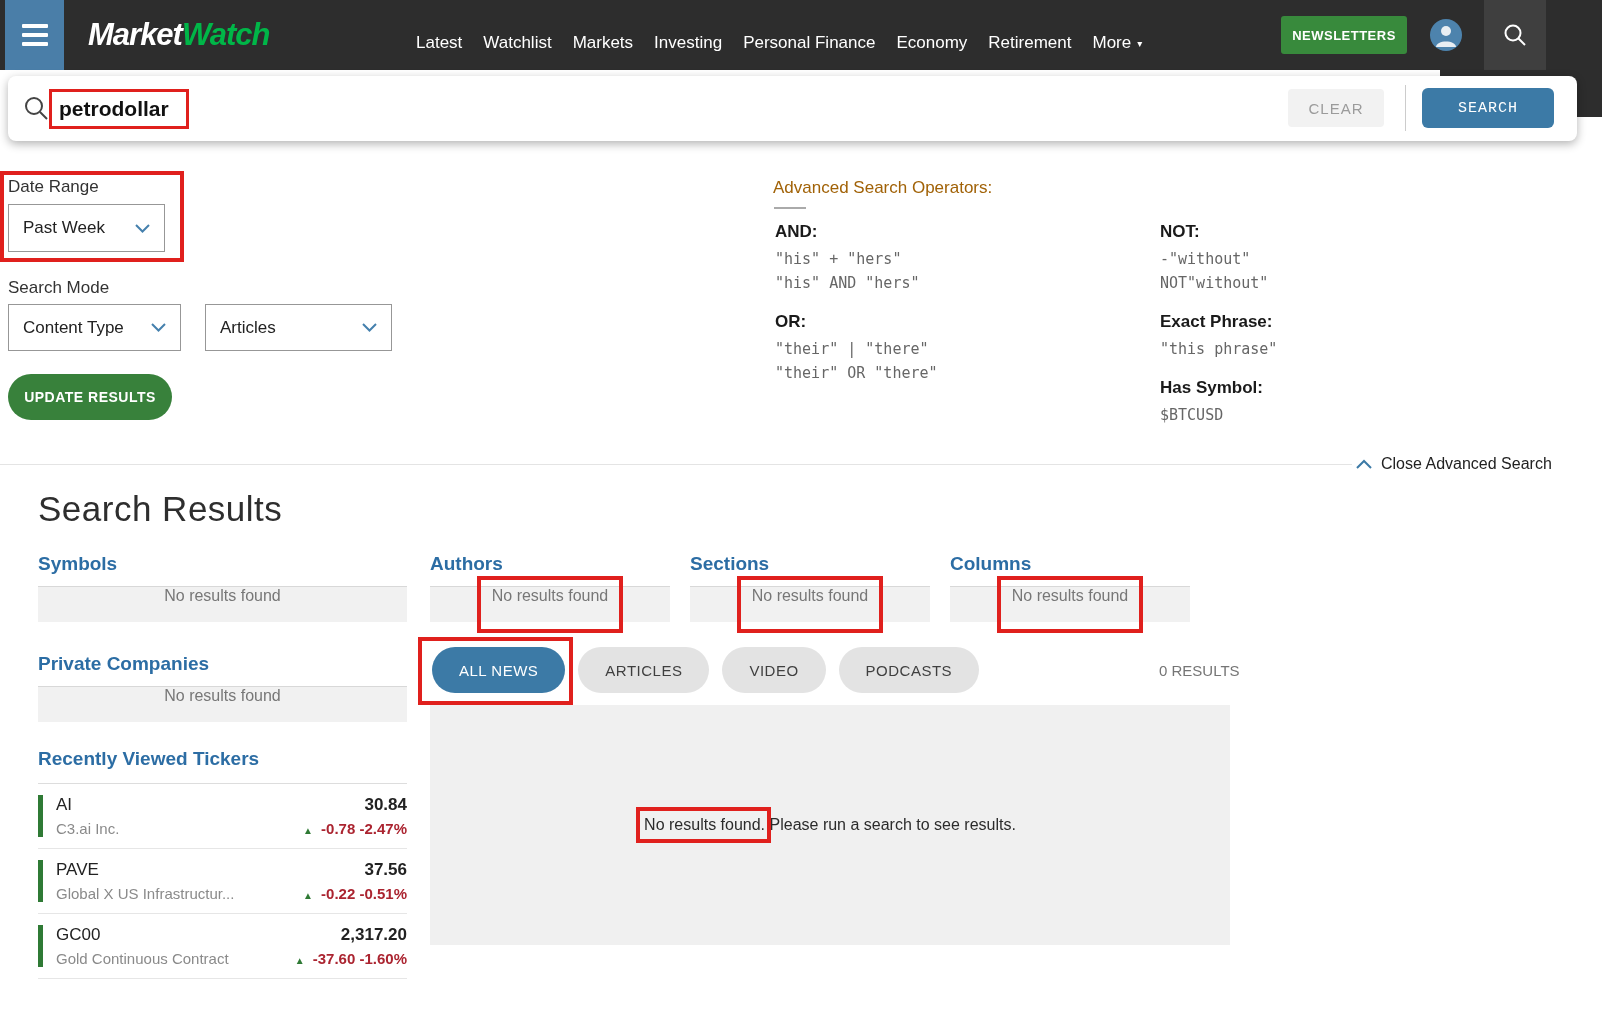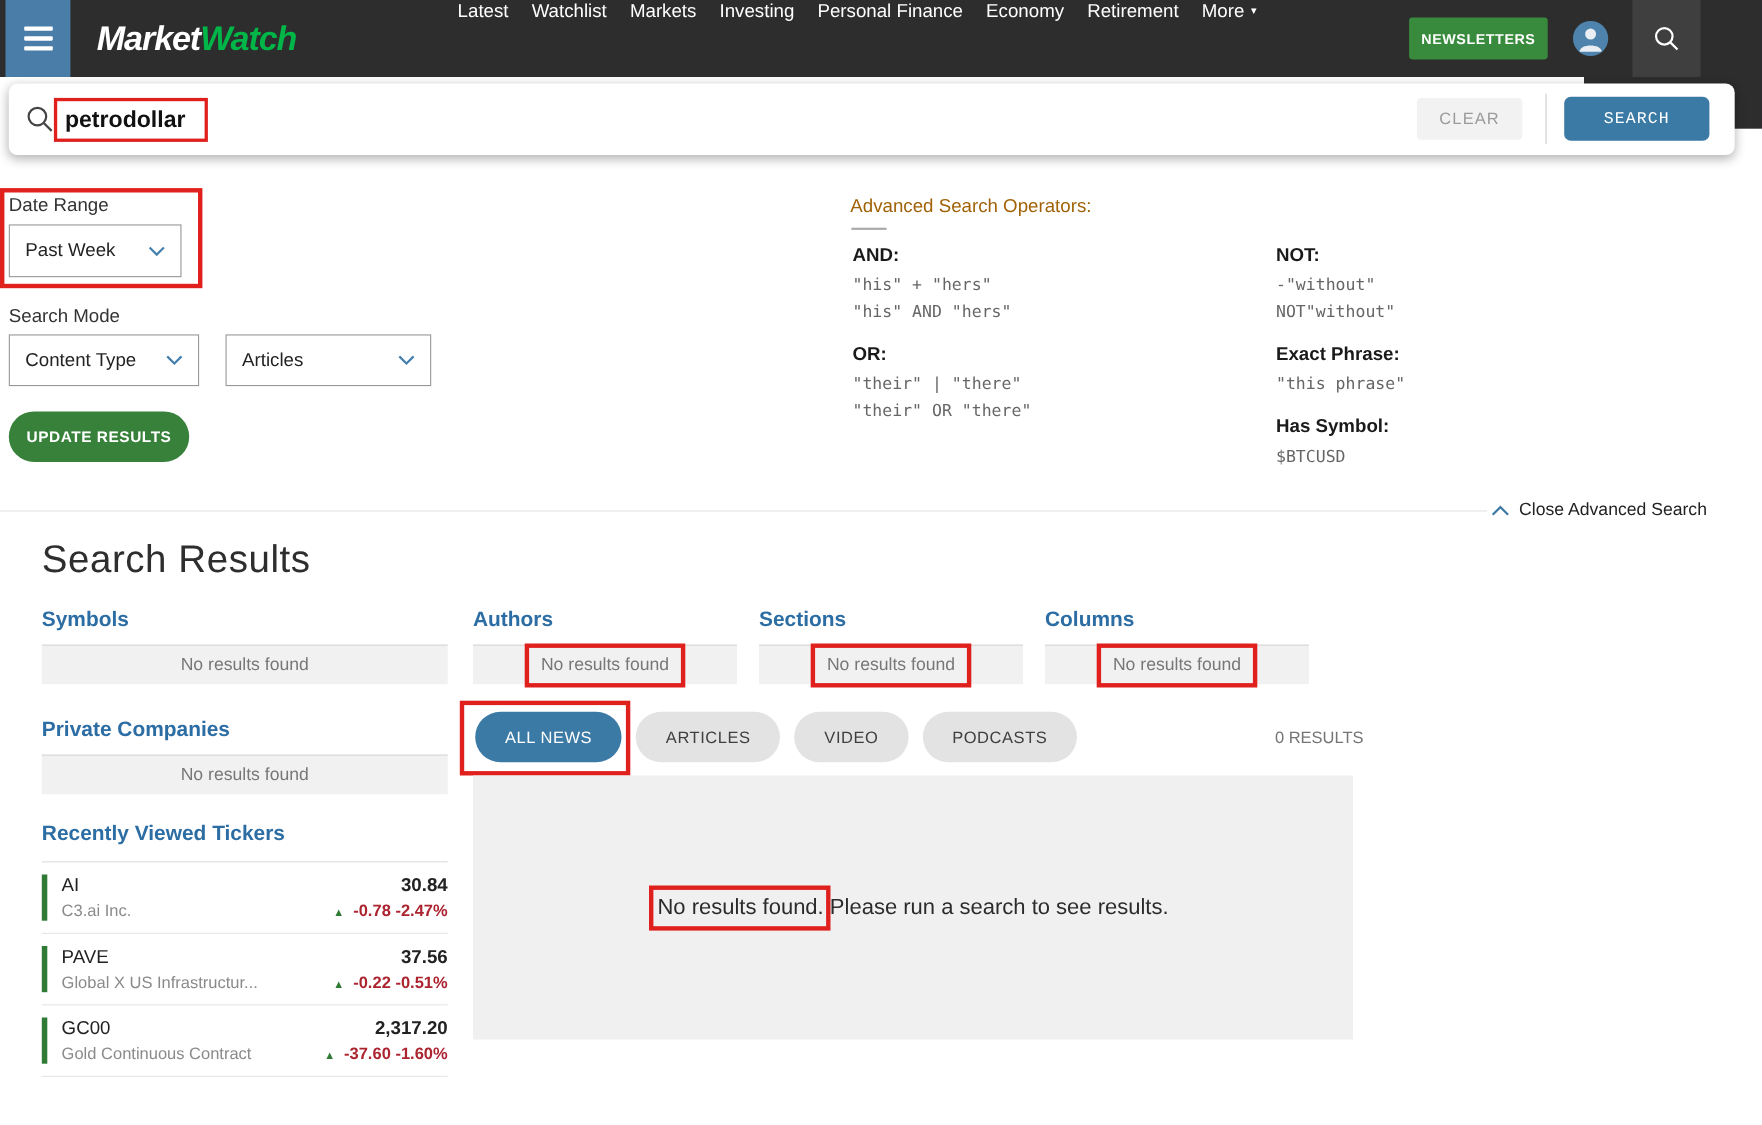--- a/index.html
+++ b/index.html
@@ -12,21 +12,21 @@
   }
   
   .header { position:absolute; left:0; top:0; width:1602px; height:70px; background:#2d2d2d; z-index:5; }
   .hamburger { position:absolute; left:5px; top:0; width:59px; height:70px; background:#4a7ea8;
     display:flex; flex-direction:column; align-items:center; justify-content:center; gap:5px; cursor:pointer; }
   .hamburger i { display:block; width:26px; height:4px; background:#fff; border-radius:1px; }
   .logo { position:absolute; left:88px; top:0; height:70px; display:flex; align-items:center;
     font-size:31px; font-weight:bold; font-style:italic; letter-spacing:-1px; cursor:pointer;text-align:right; }
   .logo .p1 { color:#ffffff; }
   .logo .p2 { color:#00b648; }
-  .nav { position:absolute; left:416px; top:0; height:53px; display:flex; align-items:flex-start; gap:21px; }
+  .nav { position:absolute; left:416px; top:0; height:53px; display:flex; align-items:flex-end; gap:21px; }
   .nav-item { color:#ffffff; font-size:17px; cursor:pointer; white-space:nowrap; display:flex; align-items:center; }
   .nav-caret { font-size:10px; margin-left:6px; color:#fff; }
   .newsletters { position:absolute; left:1281px; top:16px; width:126px; height:38px; background:#388a3c;
     color:#fff; font-size:13px; font-weight:bold; letter-spacing:.5px; border:none; border-radius:3px;
     display:flex; align-items:center; justify-content:center; cursor:pointer; }
   .avatar { position:absolute; left:1430px; top:19px; width:32px; height:32px; border-radius:50%;
     background:#4d83ad; display:flex; align-items:center; justify-content:center; cursor:pointer; overflow:hidden; }
   .header-search { position:absolute; left:1484px; top:0; width:62px; height:70px; background:#3f3f3f;
     display:flex; align-items:center; justify-content:center; cursor:pointer; }
   .dark-corner { position:absolute; left:1440px; top:0; width:162px; height:117px; background:#2d2d2d; z-index:4; }
@@ -70,21 +70,21 @@
   .ops-head { font-size:17px; font-weight:bold; color:#1a1a1a; margin-bottom:5px; }
   .ops-line { font-family:"DejaVu Sans Mono", monospace; font-size:15px; color:#666; line-height:24px; white-space:pre; }
   .adv-divider { position:absolute; left:0; top:464px; width:1352px; height:1px; background:#e4e4e4; }
   .close-adv { position:absolute; left:1356px; top:455px; display:flex; align-items:center; gap:9px;
     font-size:16px; color:#222; cursor:pointer; }
 
   
   .results-title { position:absolute; left:38px; top:489px; font-size:35px; font-weight:400; color:#2e2e2e; letter-spacing:.5px; }
   .col-heading { font-size:19px; font-weight:bold; color:#2c6da4; }
   .noresults-bar { margin-top:11px; height:36px; background:#f1f1f1; border-top:1px solid #d8d8d8;
-    display:flex; align-items:center; justify-content:center; font-size:16px; color:#777; }
+    display:flex; justify-content:center; font-size:16px; color:#777; }
   .col-left { position:absolute; left:38px; top:553px; width:369px; }
   .mt31 { margin-top:31px; }
   .mt26 { margin-top:26px; }
   .rv-divider { height:1px; background:#ddd; margin-top:13px; }
   .ticker-row { display:flex; align-items:stretch; padding:11px 0; border-bottom:1px solid #e6e6e6; cursor:pointer; }
   .tick-bar { width:5px; background:#2f7a35; margin-right:13px; }
   .tick-main { flex:1; }
   .tick-symbol { font-size:17px; color:#222; }
   .tick-name { font-size:15px; color:#8a8a8a; margin-top:5px; white-space:nowrap; }
   .tick-right { text-align:right; }
@@ -94,21 +94,21 @@
 
   .mid-heads { position:absolute; left:430px; top:553px; width:760px; display:flex; gap:20px; }
   .mid-col { width:240px; }
 
   .tabs { position:absolute; left:432px; top:647px; display:flex; align-items:center; gap:13px; }
   .tab { height:46px; padding:13px 27px; border-radius:23px; background:#e3e3e3; color:#3f3f3f; border:none;
     font-size:15px; letter-spacing:.5px; display:flex; align-items:center; justify-content:center; cursor:pointer; }
   .tab.active { background:#3c7aa6; color:#fff; }
   .results-count { position:absolute; left:1113px; top:662px; font-size:15px; color:#757575;margin-left:46px; }
   .results-panel { position:absolute; left:430px; top:705px; width:800px; height:240px; background:#f0f0f0;
-    display:flex; align-items:center; justify-content:center; font-size:20px; color:#2b2b2b; }
+    display:flex; align-items:center; justify-content:center; font-size:16px; color:#2b2b2b; }
 
   
   .ann-box { position:absolute; border:4px solid #e0201d; pointer-events:none; z-index:20; }
   .ann-dr { left:0; top:171px; width:184px; height:91px; }
   .ann-ring { position:relative; }
   .ann-ring::after { content:""; position:absolute; border:4px solid #e0201d; pointer-events:none; }
   .ring-bar::after { top:-11px; bottom:-11px; left:-15px; right:-15px; }
   .ring-tab::after { top:-10px; bottom:-12px; left:-14px; right:-8px; }
   .ring-msg::after { top:-9px; bottom:-9px; left:-8px; right:-6px; }
 </style>

